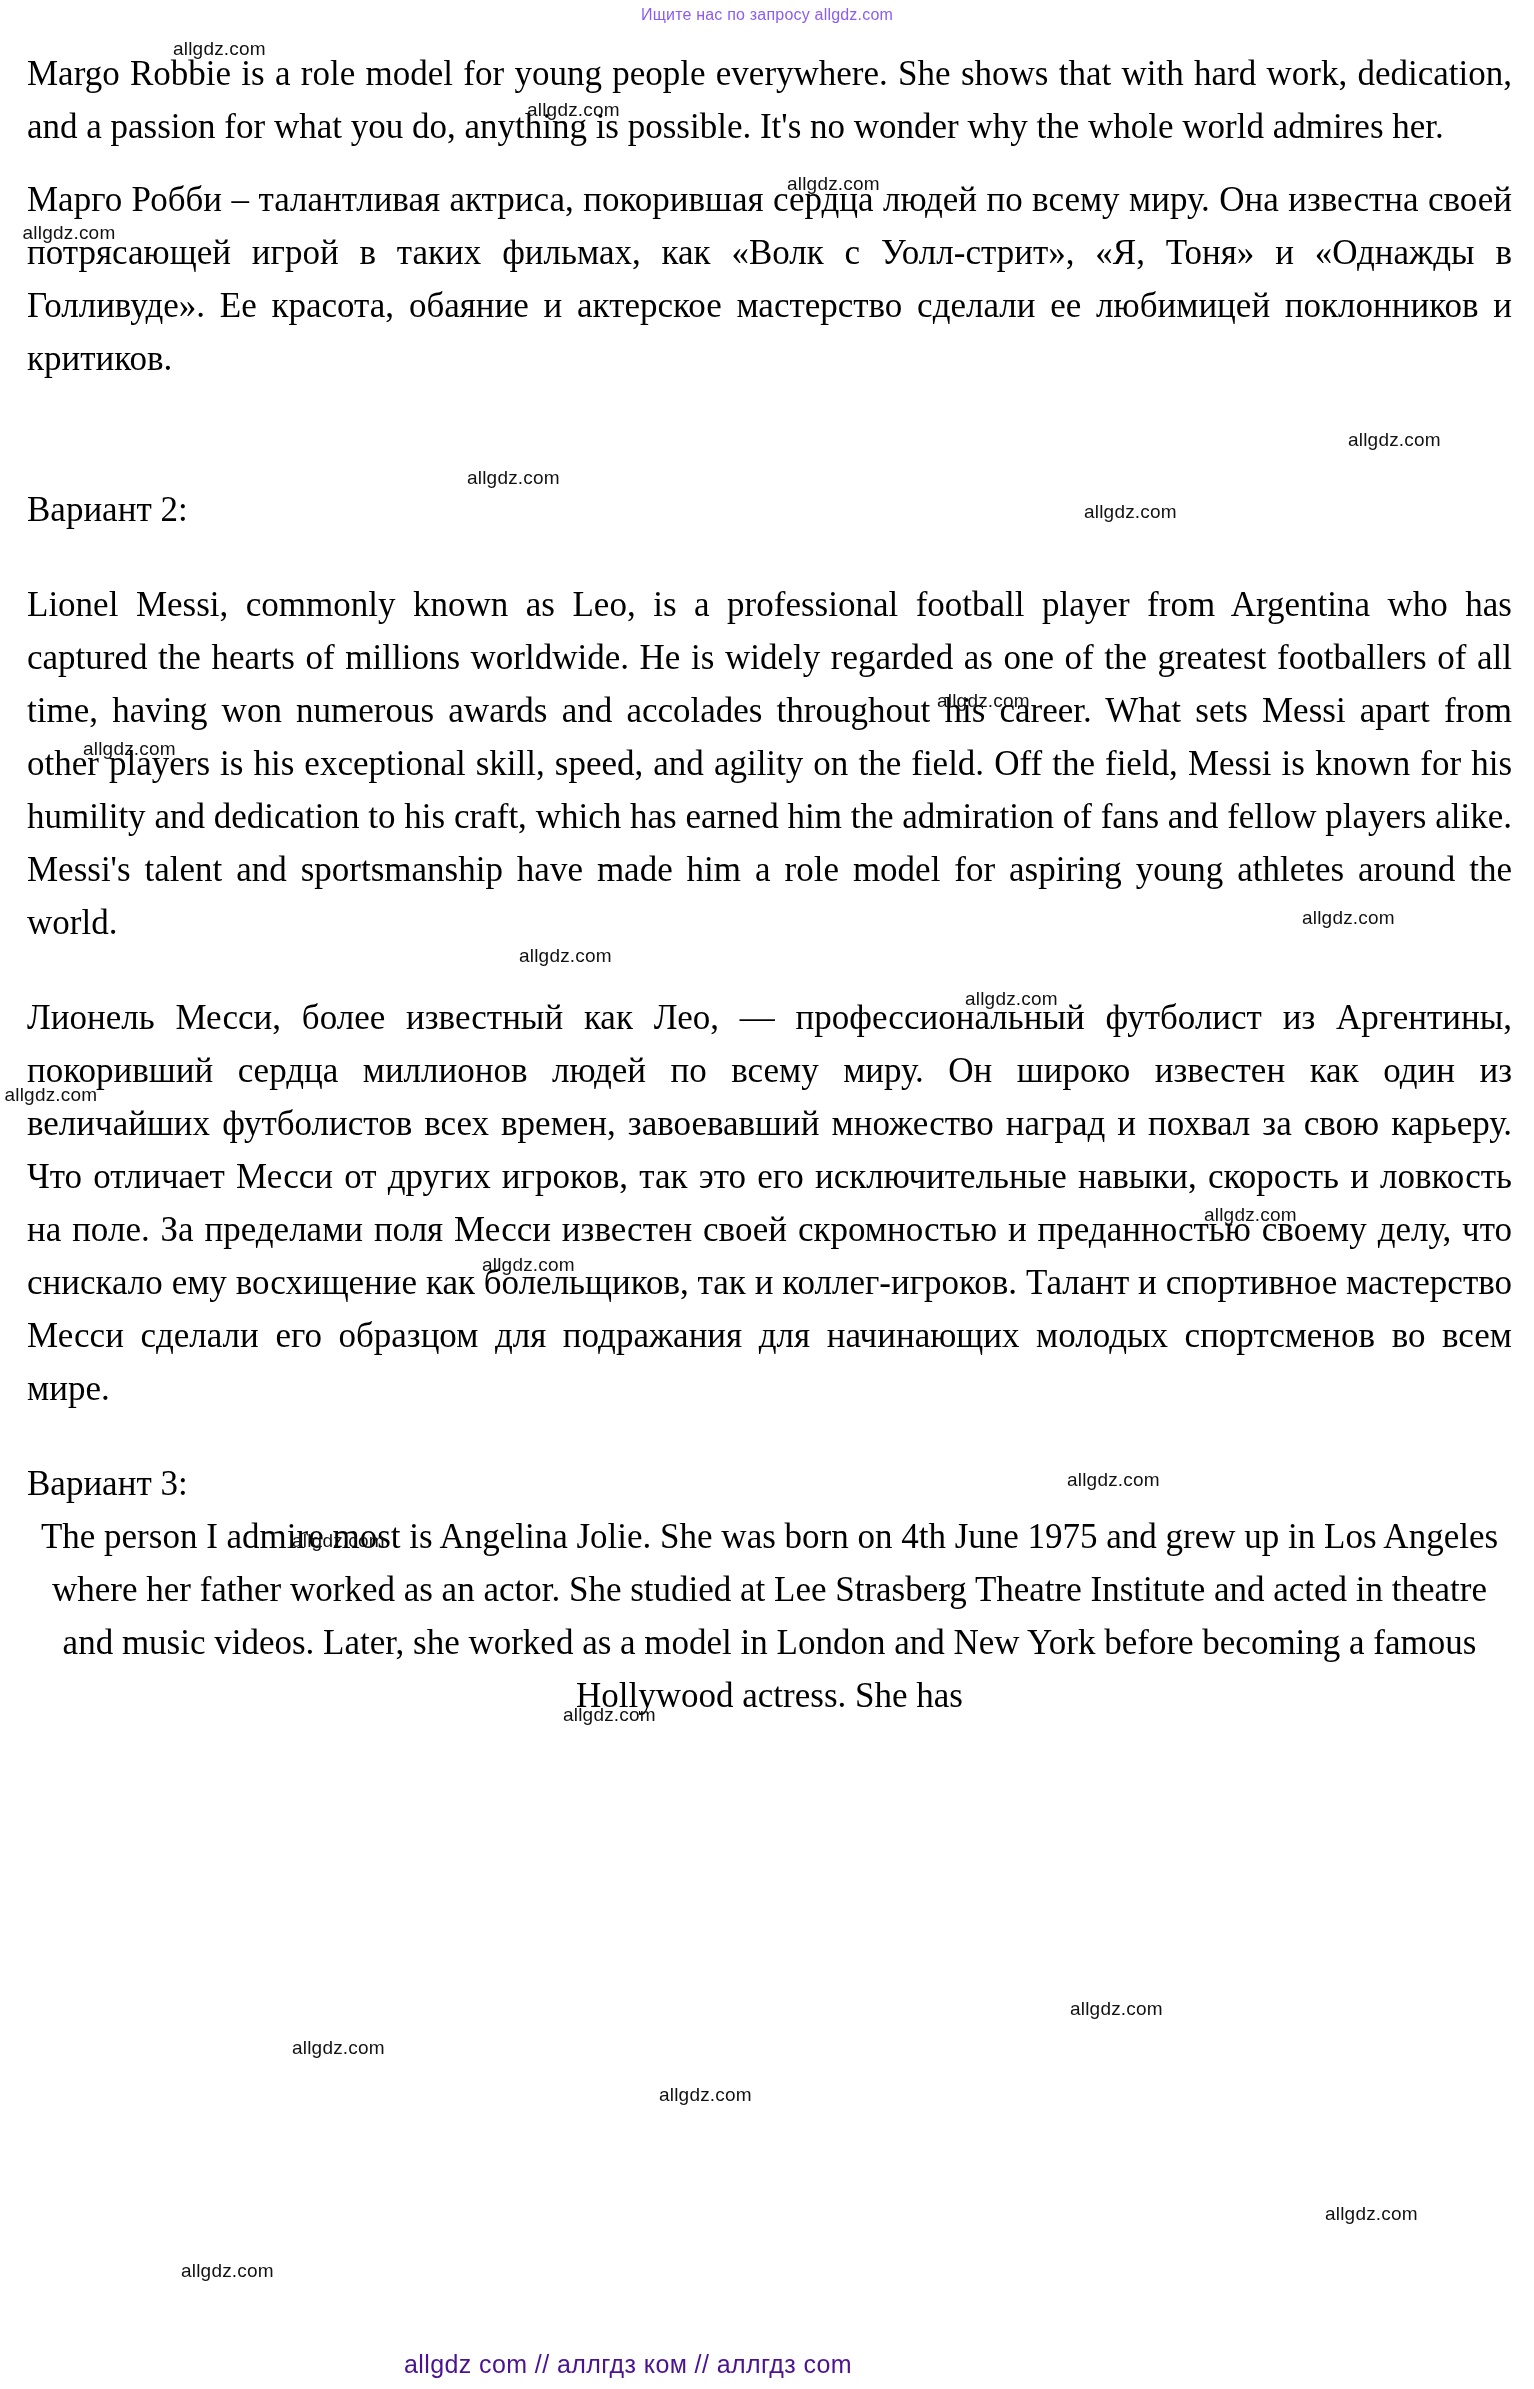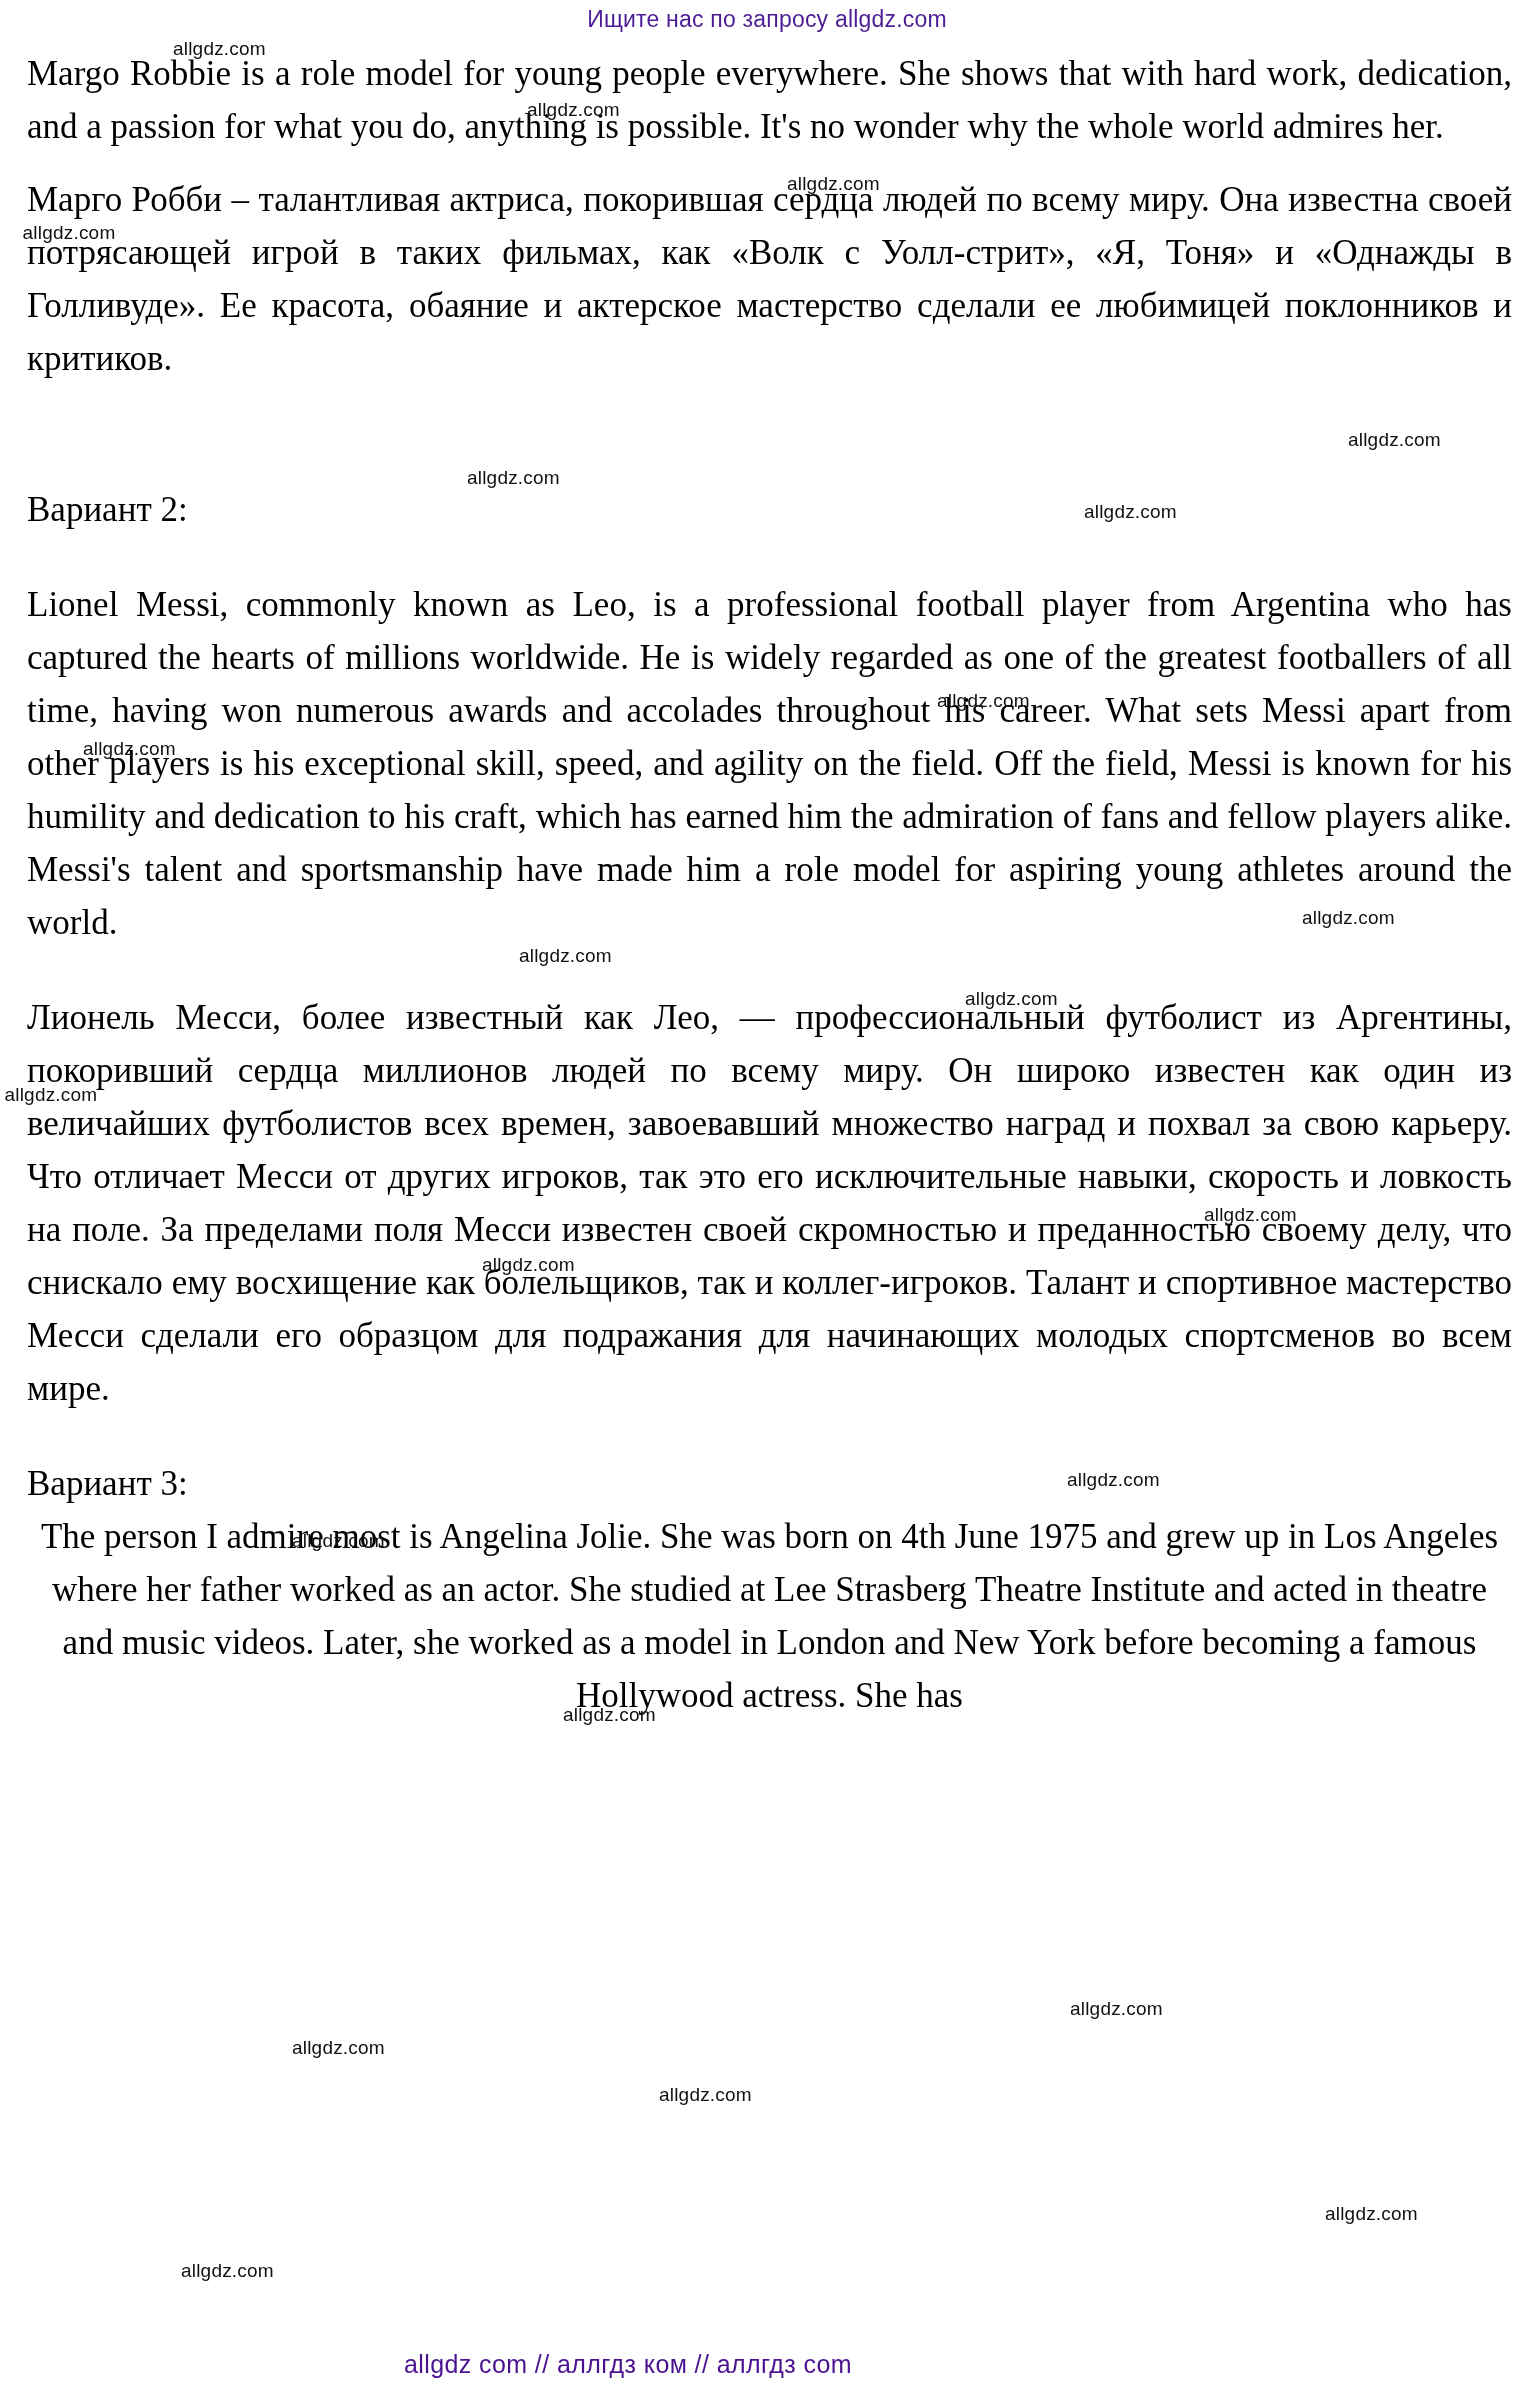--- a/index.html
+++ b/index.html
@@ -24,23 +24,23 @@
   }
 
   
   .top-banner {
     position: absolute;
     top: 6px;
     left: 0;
     width: 1534px;
     text-align: center;
     font-family: "Liberation Sans", "DejaVu Sans", sans-serif;
-    font-size: 23px;
+    font-size: 16px;
     font-weight: 400;
-    color: #4c1d95;
+    color: #8b5cf6;
     letter-spacing: 0.2px;
     white-space: nowrap;
   }
 
   
   .bottom-banner {
     position: absolute;
     bottom: 10.5px;
     left: 0;
     width: 1256px;

